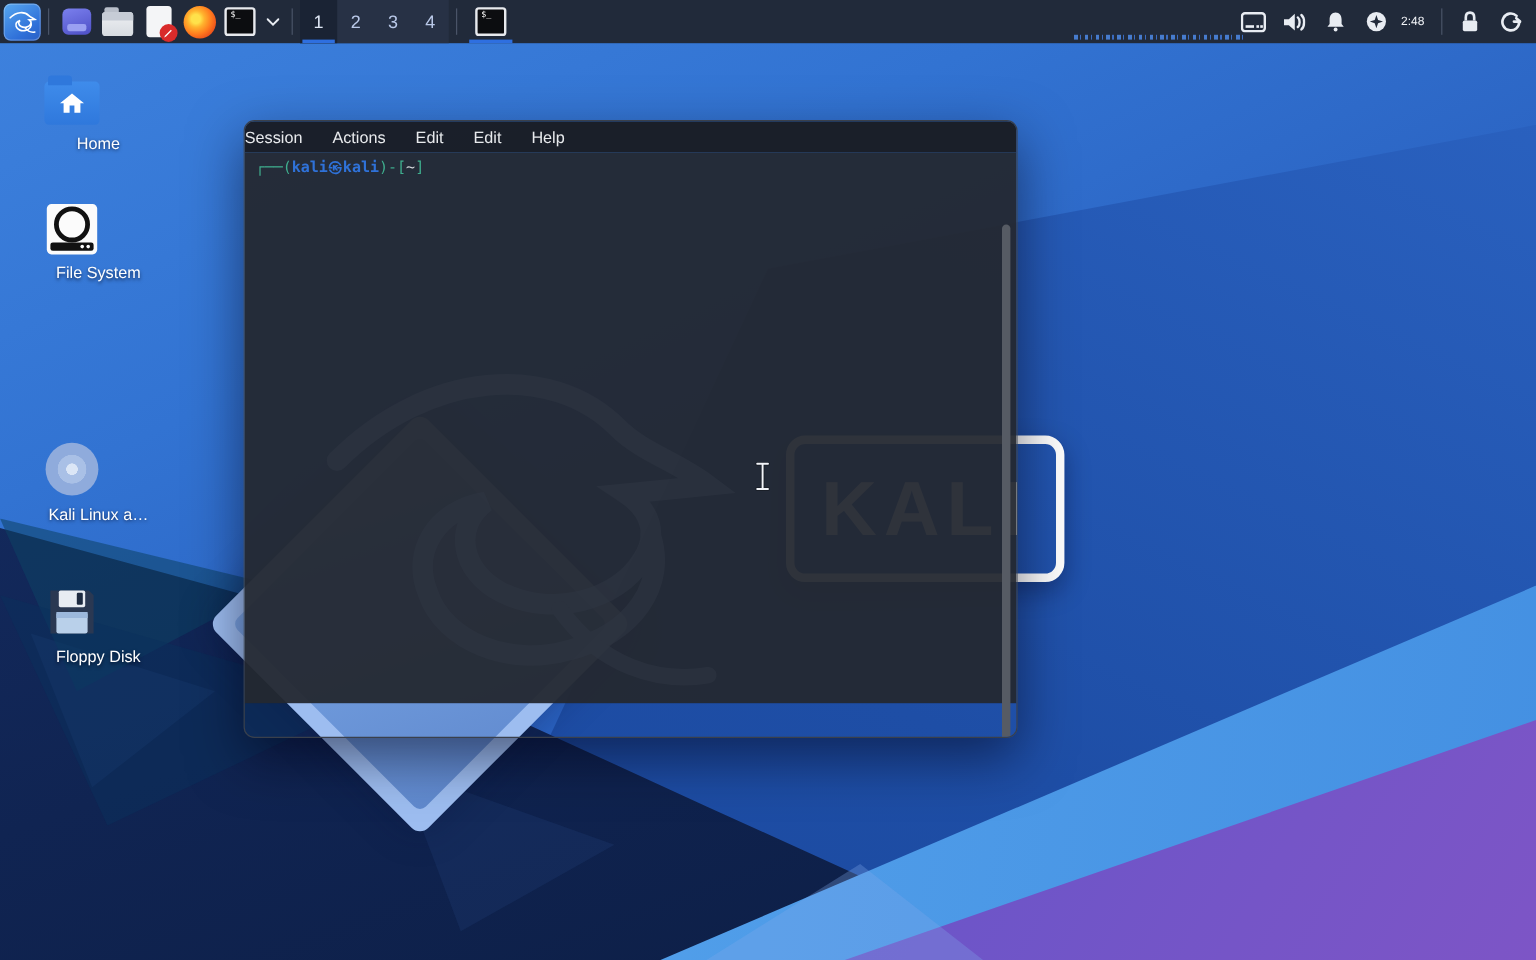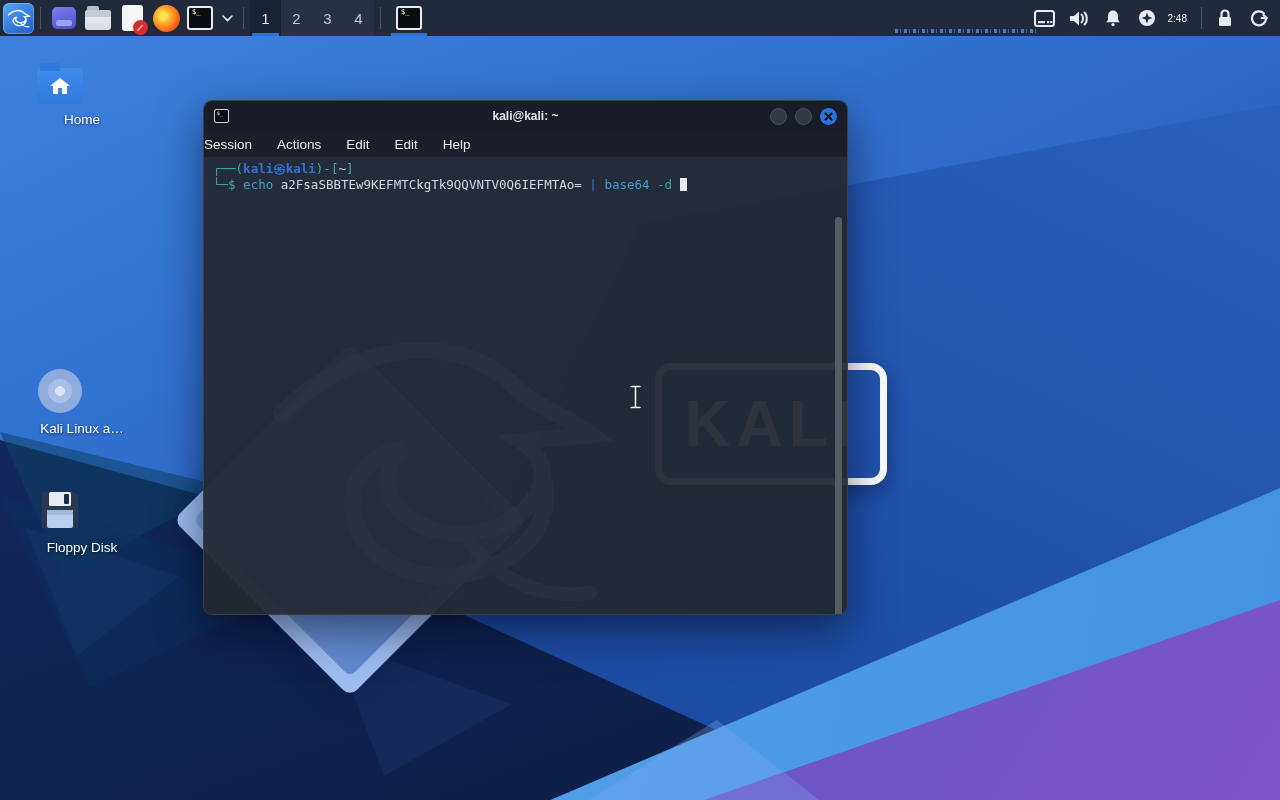--- a/index.html
+++ b/index.html
@@ -146,20 +146,29 @@
     <div class="art">
         <div class="folder-home">
       <svg width="22" height="20" viewBox="0 0 22 20">
             <path d="M11 2 L21 10 L18 10 L18 18 L13 18 L13 12 L9 12 L9 18 L4 18 L4 10 L1 10 Z" fill="#fff"></path>
           </svg>
     </div>
       </div>
     <div class="lbl">Home</div>
   </div>
 
+  <div class="dicon" style="top:160px">
+    <div class="art">
+        <div class="drive">
+      <div class="ring"></div>
+          <div class="bar"></div>
+    </div>
+      </div>
+    <div class="lbl">File System</div>
+  </div>
 
 
   <div class="dicon" style="top:361px">
     <div class="art">
         <div class="disc"></div>
       </div>
     <div class="lbl">Kali Linux a…</div>
   </div>
 
   <div class="dicon" style="top:480px">
@@ -266,47 +275,33 @@
         <svg width="18" height="18" viewBox="0 0 18 18">
           <path d="M13.8 4.2 A7 7 0 1 0 16 9" fill="none" stroke="#e8ecf2" stroke-width="2.2" stroke-linecap="round"></path>
           <path d="M16.8 9 L11.6 9 M16.8 9 L13.6 6.2" fill="none" stroke="#e8ecf2" stroke-width="2.2" stroke-linecap="round"></path>
         </svg>
       </div>
     </div>
     <div class="dashes"></div>
   </div>
 
   <div id="term">
-    <div class="titlebar">
-      <div class="term-icon-sm" style="margin-left:10px;z-index:2">$_</div>
-      <div class="title">kali@kali: ~</div>
-      <div class="tb-btns">
-        <div class="tb-circle"></div>
-        <div class="tb-circle"></div>
-        <div class="tb-close">
-          <svg width="9" height="9" viewBox="0 0 9 9">
-            <path d="M1.5 1.5 L7.5 7.5 M7.5 1.5 L1.5 7.5" stroke="#10151c" stroke-width="2.2" stroke-linecap="round"></path>
-          </svg>
-        </div>
-      </div>
-    </div>
     <div class="menubar">
       <span class="menu-item">Session</span>
       <span class="menu-item">Actions</span>
       <span class="menu-item">Edit</span>
       <span class="menu-item">Edit</span>
       <span class="menu-item">Help</span>
     </div>
     <div class="content">
       <svg class="dragon-wm" width="430" height="330" viewBox="0 0 104 96">
         <path d="M6 34 C28 12 58 10 74 26 C80 32 88 34 96 40 L76 42 C82 46 84 52 80 58 C74 68 58 72 46 66 C36 61 34 50 42 44 C30 46 24 56 28 66 C32 78 48 84 62 80 C78 76 86 64 82 52" fill="none" stroke="#2f3643" stroke-width="5" stroke-linecap="round"></path>
         <path d="M60 70 C70 84 84 88 96 86" fill="none" stroke="#2f3643" stroke-width="4" stroke-linecap="round"></path>
       </svg>
       <div><span class="c-green">┌──(</span><span class="c-blue">kali㉿kali</span><span class="c-green">)-[</span><span class="c-text">~</span><span class="c-green">]</span></div>
-      <div><span class="c-green">└─$</span><span> </span><span class="c-cmd">echo</span><span> </span><span class="c-text">a2FsaSBBTEw9KEFMTCkgTk9QQVNTV0Q6IEFMTAo=</span><span> </span><span class="c-pipe">|</span><span> </span><span class="c-cmd">base64</span><span> </span><span class="c-flag">-d</span><span> </span><span class="cursor"></span></div>
       <div class="scroll-thumb"></div>
     </div>
   </div>
 
   <svg class="ibeam" width="15" height="26" viewBox="0 0 15 26">
     <g stroke="#1a1f28" stroke-width="3.2" stroke-linecap="round">
       <path d="M3 2.5 L12 2.5 M3 23.5 L12 23.5 M7.5 2.5 L7.5 23.5"></path>
     </g>
     <g stroke="#f2f4f8" stroke-width="1.6" stroke-linecap="round">
       <path d="M3 2.5 L12 2.5 M3 23.5 L12 23.5 M7.5 2.5 L7.5 23.5"></path>

